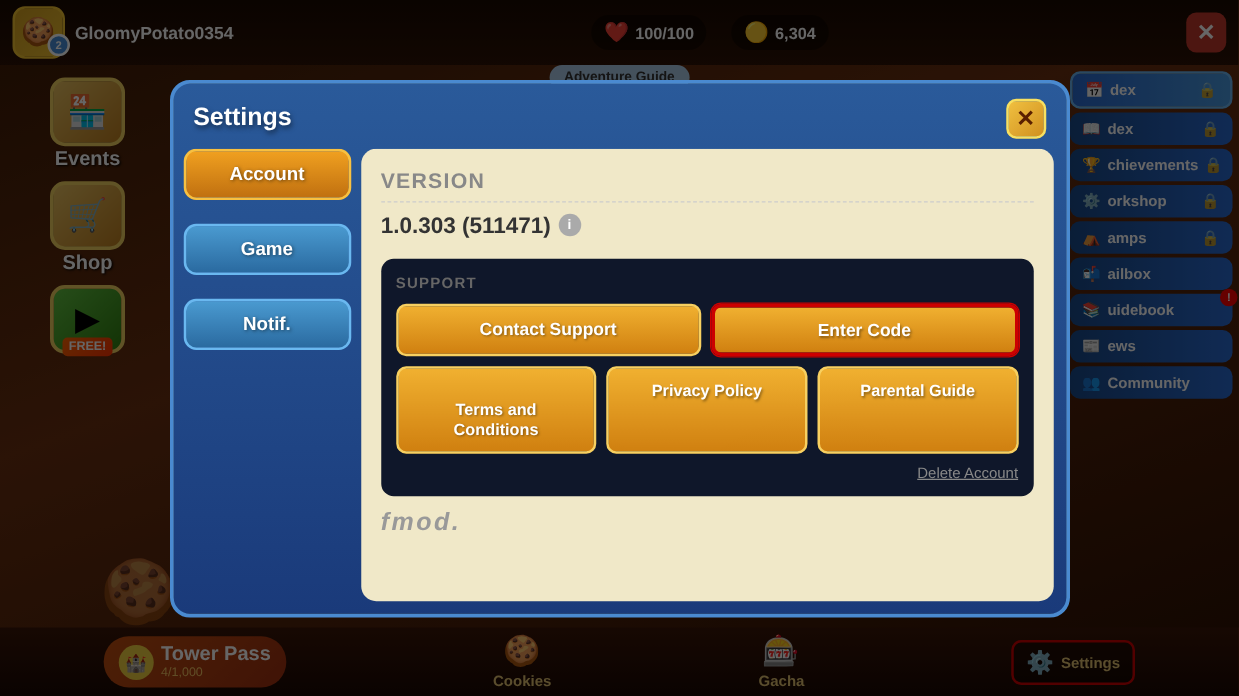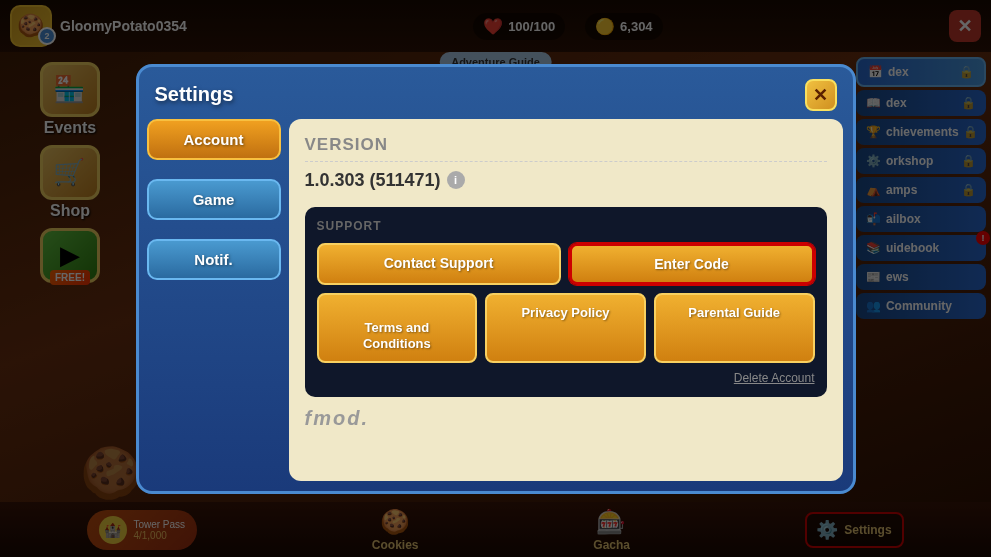--- a/index.html
+++ b/index.html
@@ -541,21 +541,21 @@
   <div class="right-item">
     <span>👥</span>
     <span>Community</span>
   </div>
 </div>
 
 <div class="bottom-bar">
   <div class="tower-pass-btn">
     <div class="tower-pass-icon">🏰</div>
     <div>
-      <div style="color:white; font-size:10px; font-weight:normal;">Tower Pass</div>
+      <div style="color:white; font-size:16px; font-weight:bold;">Tower Pass</div>
       <div style="color:#f0c060; font-size:10px;">4/1,000</div>
     </div>
   </div>
   <div class="bottom-btn">
     <span style="font-size:24px;">🍪</span>
     <span class="bottom-btn-label">Cookies</span>
   </div>
   <div class="bottom-btn">
     <span style="font-size:24px;">🎰</span>
     <span class="bottom-btn-label">Gacha</span>

